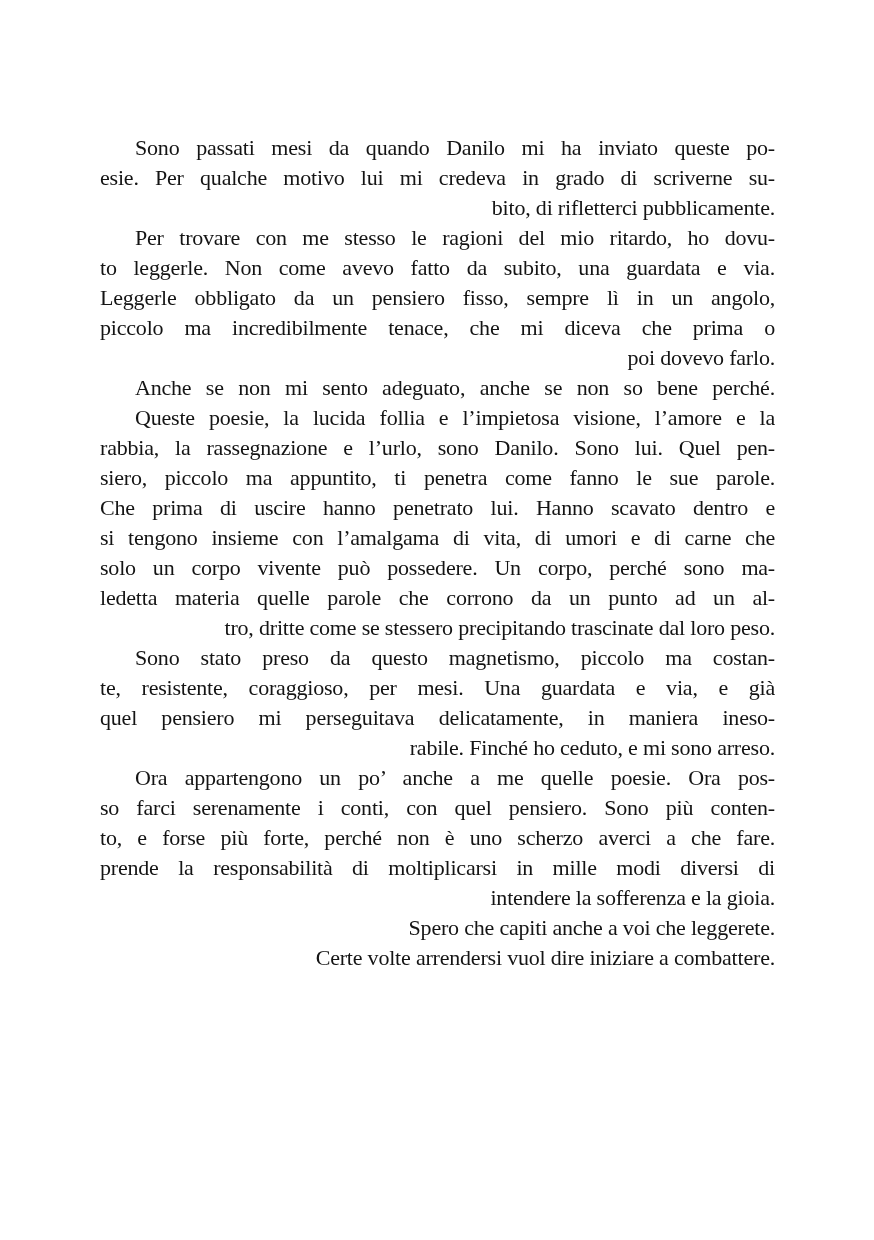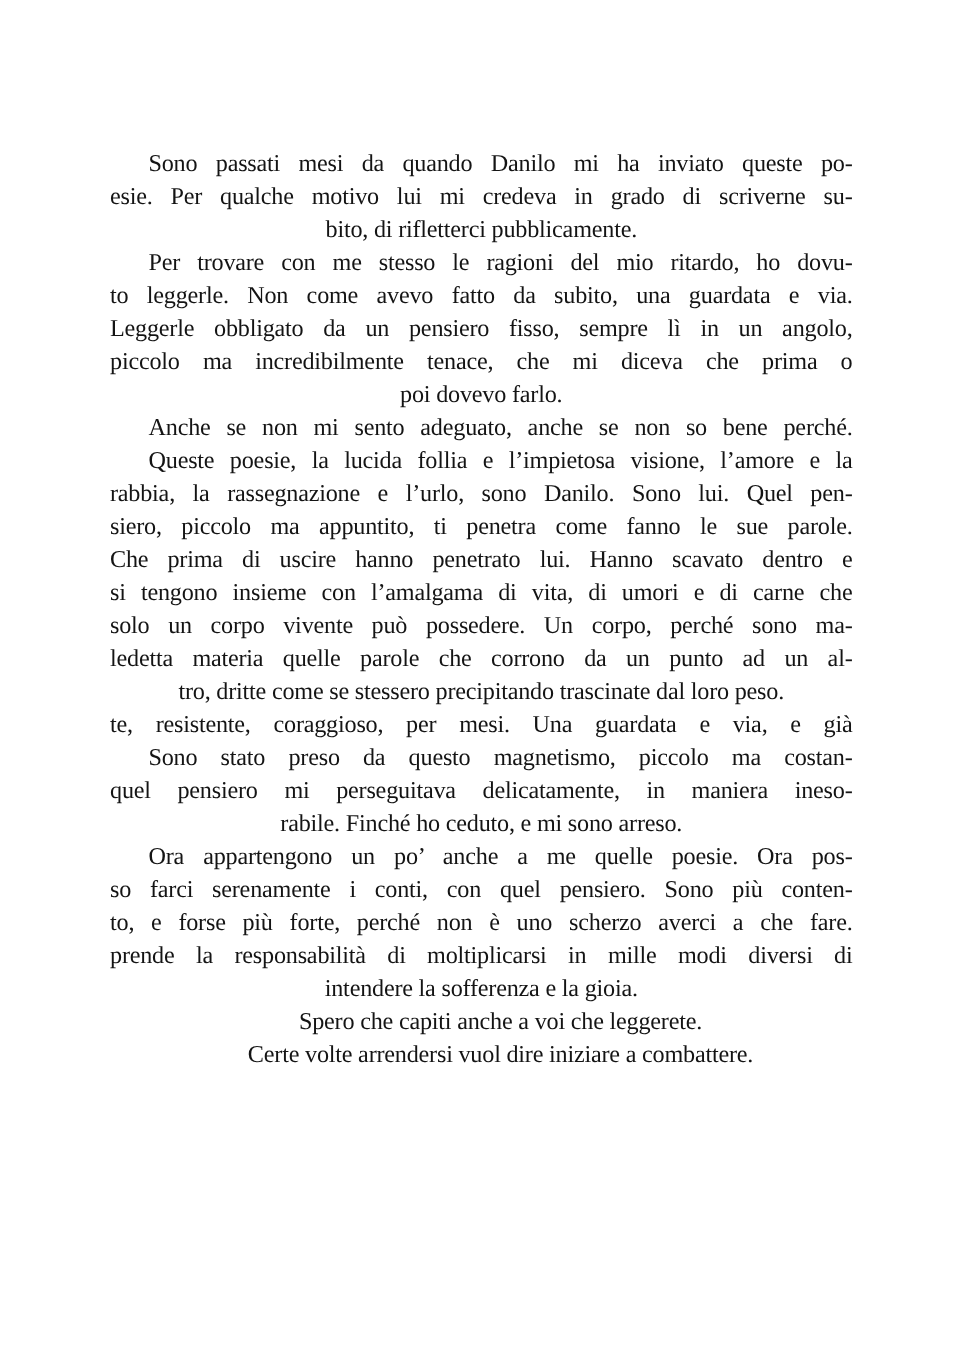--- a/index.html
+++ b/index.html
@@ -20,21 +20,21 @@
     position: absolute;
     left: 100px;
     top: 133px;
     width: 675px;
   }
   .ln {
     font-size: 22px;
     line-height: 30px;
     letter-spacing: -0.2px;
     white-space: normal;
-    text-align: center;
+    text-align: right;
   }
   .ln.j {
     text-align: justify;
     text-align-last: justify;
   }
   .ln.in {
     padding-left: 35px;
   }
   .signature {
     margin-top: 30px;
@@ -65,22 +65,22 @@
     <div class="ln">poi dovevo farlo.</div>
     <div class="ln in j">Anche se non mi sento adeguato, anche se non so bene perché.</div>
     <div class="ln in j">Queste poesie, la lucida follia e l’impietosa visione, l’amore e la</div>
     <div class="ln j">rabbia, la rassegnazione e l’urlo, sono Danilo. Sono lui. Quel pen-</div>
     <div class="ln j">siero, piccolo ma appuntito, ti penetra come fanno le sue parole.</div>
     <div class="ln j">Che prima di uscire hanno penetrato lui. Hanno scavato dentro e</div>
     <div class="ln j">si tengono insieme con l’amalgama di vita, di umori e di carne che</div>
     <div class="ln j">solo un corpo vivente può possedere. Un corpo, perché sono ma-</div>
     <div class="ln j">ledetta materia quelle parole che corrono da un punto ad un al-</div>
     <div class="ln">tro, dritte come se stessero precipitando trascinate dal loro peso.</div>
+    <div class="ln in j">Sono stato preso da questo magnetismo, piccolo ma costan-</div>
     <div class="ln j">te, resistente, coraggioso, per mesi. Una guardata e via, e già</div>
-    <div class="ln in j">Sono stato preso da questo magnetismo, piccolo ma costan-</div>
     <div class="ln j">quel pensiero mi perseguitava delicatamente, in maniera ineso-</div>
     <div class="ln">rabile. Finché ho ceduto, e mi sono arreso.</div>
     <div class="ln in j">Ora appartengono un po’ anche a me quelle poesie. Ora pos-</div>
     <div class="ln j">so farci serenamente i conti, con quel pensiero. Sono più conten-</div>
     <div class="ln j">to, e forse più forte, perché non è uno scherzo averci a che fare.</div>
     <div class="ln j">prende la responsabilità di moltiplicarsi in mille modi diversi di</div>
     <div class="ln">intendere la sofferenza e la gioia.</div>
     <div class="ln in">Spero che capiti anche a voi che leggerete.</div>
     <div class="ln in">Certe volte arrendersi vuol dire iniziare a combattere.</div>
 

